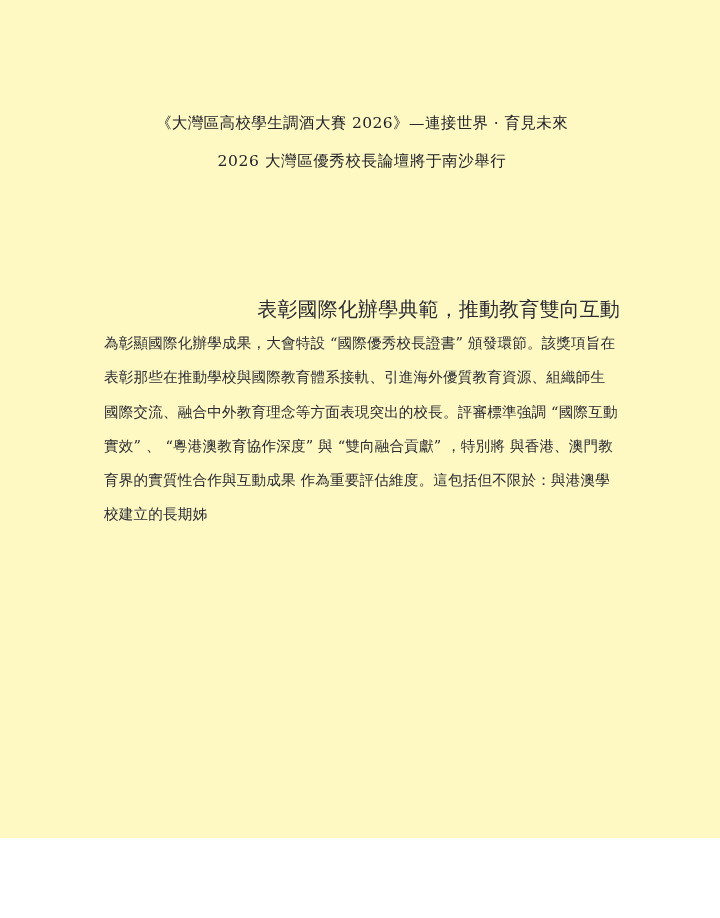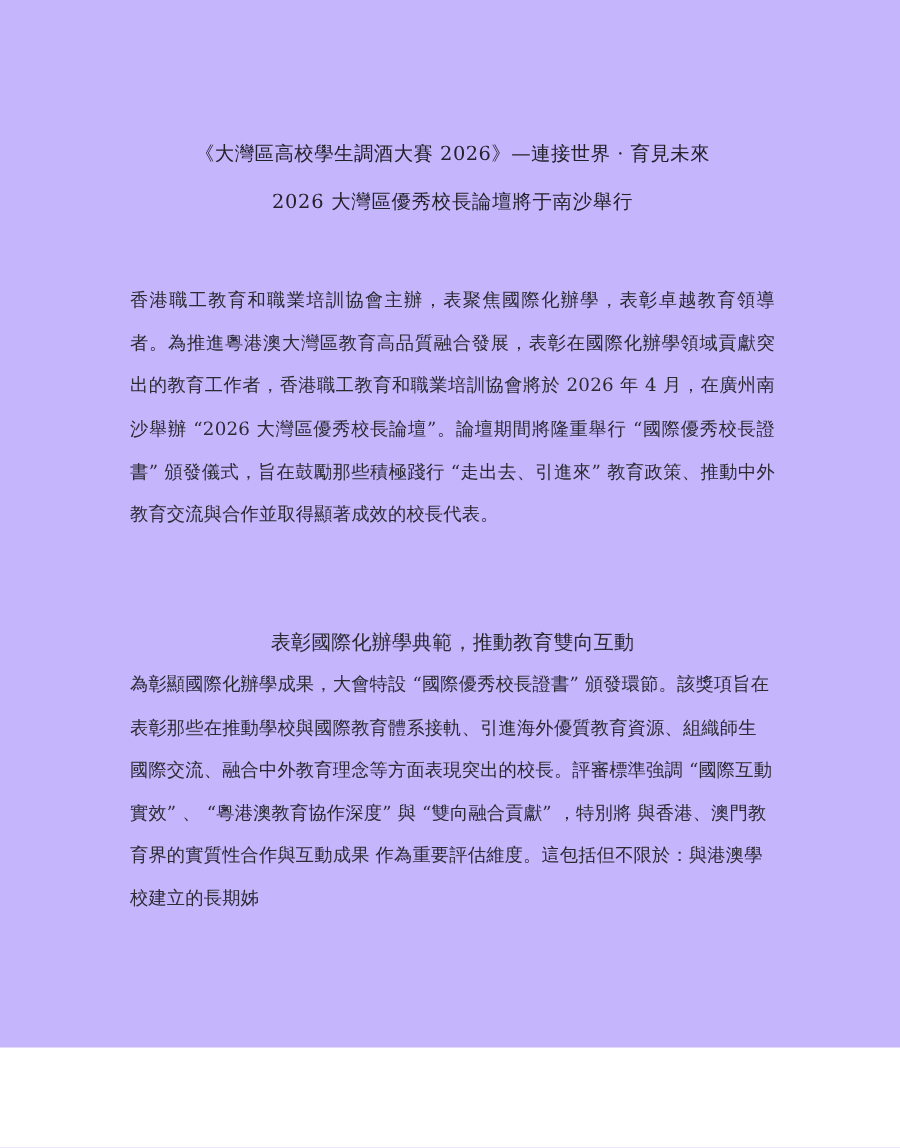--- a/index.html
+++ b/index.html
@@ -15,21 +15,21 @@
     overflow: hidden;
     font-family: "DejaVu Serif", "Liberation Serif", serif;
     color: #2b2b33;
     -webkit-font-smoothing: antialiased;
   }
 
   .page {
     position: relative;
     width: 720px;
     height: 918px;
-    background: #c4b5fd;
+    background: #fef9c3;
     box-sizing: border-box;
   }
 
   .doc-body {
     position: absolute;
     left: 104px;
     top: 0;
     width: 516px;
   }
 
@@ -70,26 +70,26 @@
 
   .para.last-clipped {
     text-align: left;
   }
 
   .block-gap {
     height: 68px;
   }
 
   .section-heading {
-    font-size: 16px;
+    font-size: 20px;
     line-height: 34.2px;
     letter-spacing: 0.15px;
     color: #2b2b33;
     margin: 0;
-    text-align: center;
+    text-align: right;
   }
 
   
   .clip-bottom {
     position: absolute;
     left: 0;
     top: 838px;
     width: 720px;
     height: 80px;
     background: #ffffff;
@@ -101,21 +101,20 @@
 <div class="page">
   <div class="doc-body">
 
     <div class="title-block">
       <div class="title-line line-1">《大灣區高校學生調酒大賽 2026》—連接世界 · 育見未來</div>
       <div class="title-line line-2">2026 大灣區優秀校長論壇將于南沙舉行</div>
     </div>
 
     <div class="gap-after-title"></div>
 
-    <p class="para">香港職工教育和職業培訓協會主辦，表聚焦國際化辦學，表彰卓越教育領導者。為推進粵港澳大灣區教育高品質融合發展，表彰在國際化辦學領域貢獻突出的教育工作者，香港職工教育和職業培訓協會將於 2026 年 4 月，在廣州南沙舉辦 “2026 大灣區優秀校長論壇”。論壇期間將隆重舉行 “國際優秀校長證書” 頒發儀式，旨在鼓勵那些積極踐行 “走出去、引進來” 教育政策、推動中外教育交流與合作並取得顯著成效的校長代表。</p>
 
     <div class="block-gap"></div>
 
     <p class="section-heading">表彰國際化辦學典範，推動教育雙向互動</p>
 
 
     <p class="para last-clipped">為彰顯國際化辦學成果，大會特設 “國際優秀校長證書” 頒發環節。該獎項旨在表彰那些在推動學校與國際教育體系接軌、引進海外優質教育資源、組織師生國際交流、融合中外教育理念等方面表現突出的校長。評審標準強調 “國際互動實效” 、 “粵港澳教育協作深度” 與 “雙向融合貢獻” ，特別將 與香港、澳門教育界的實質性合作與互動成果 作為重要評估維度。這包括但不限於：與港澳學校建立的長期姊</p>
 
   </div>
 

